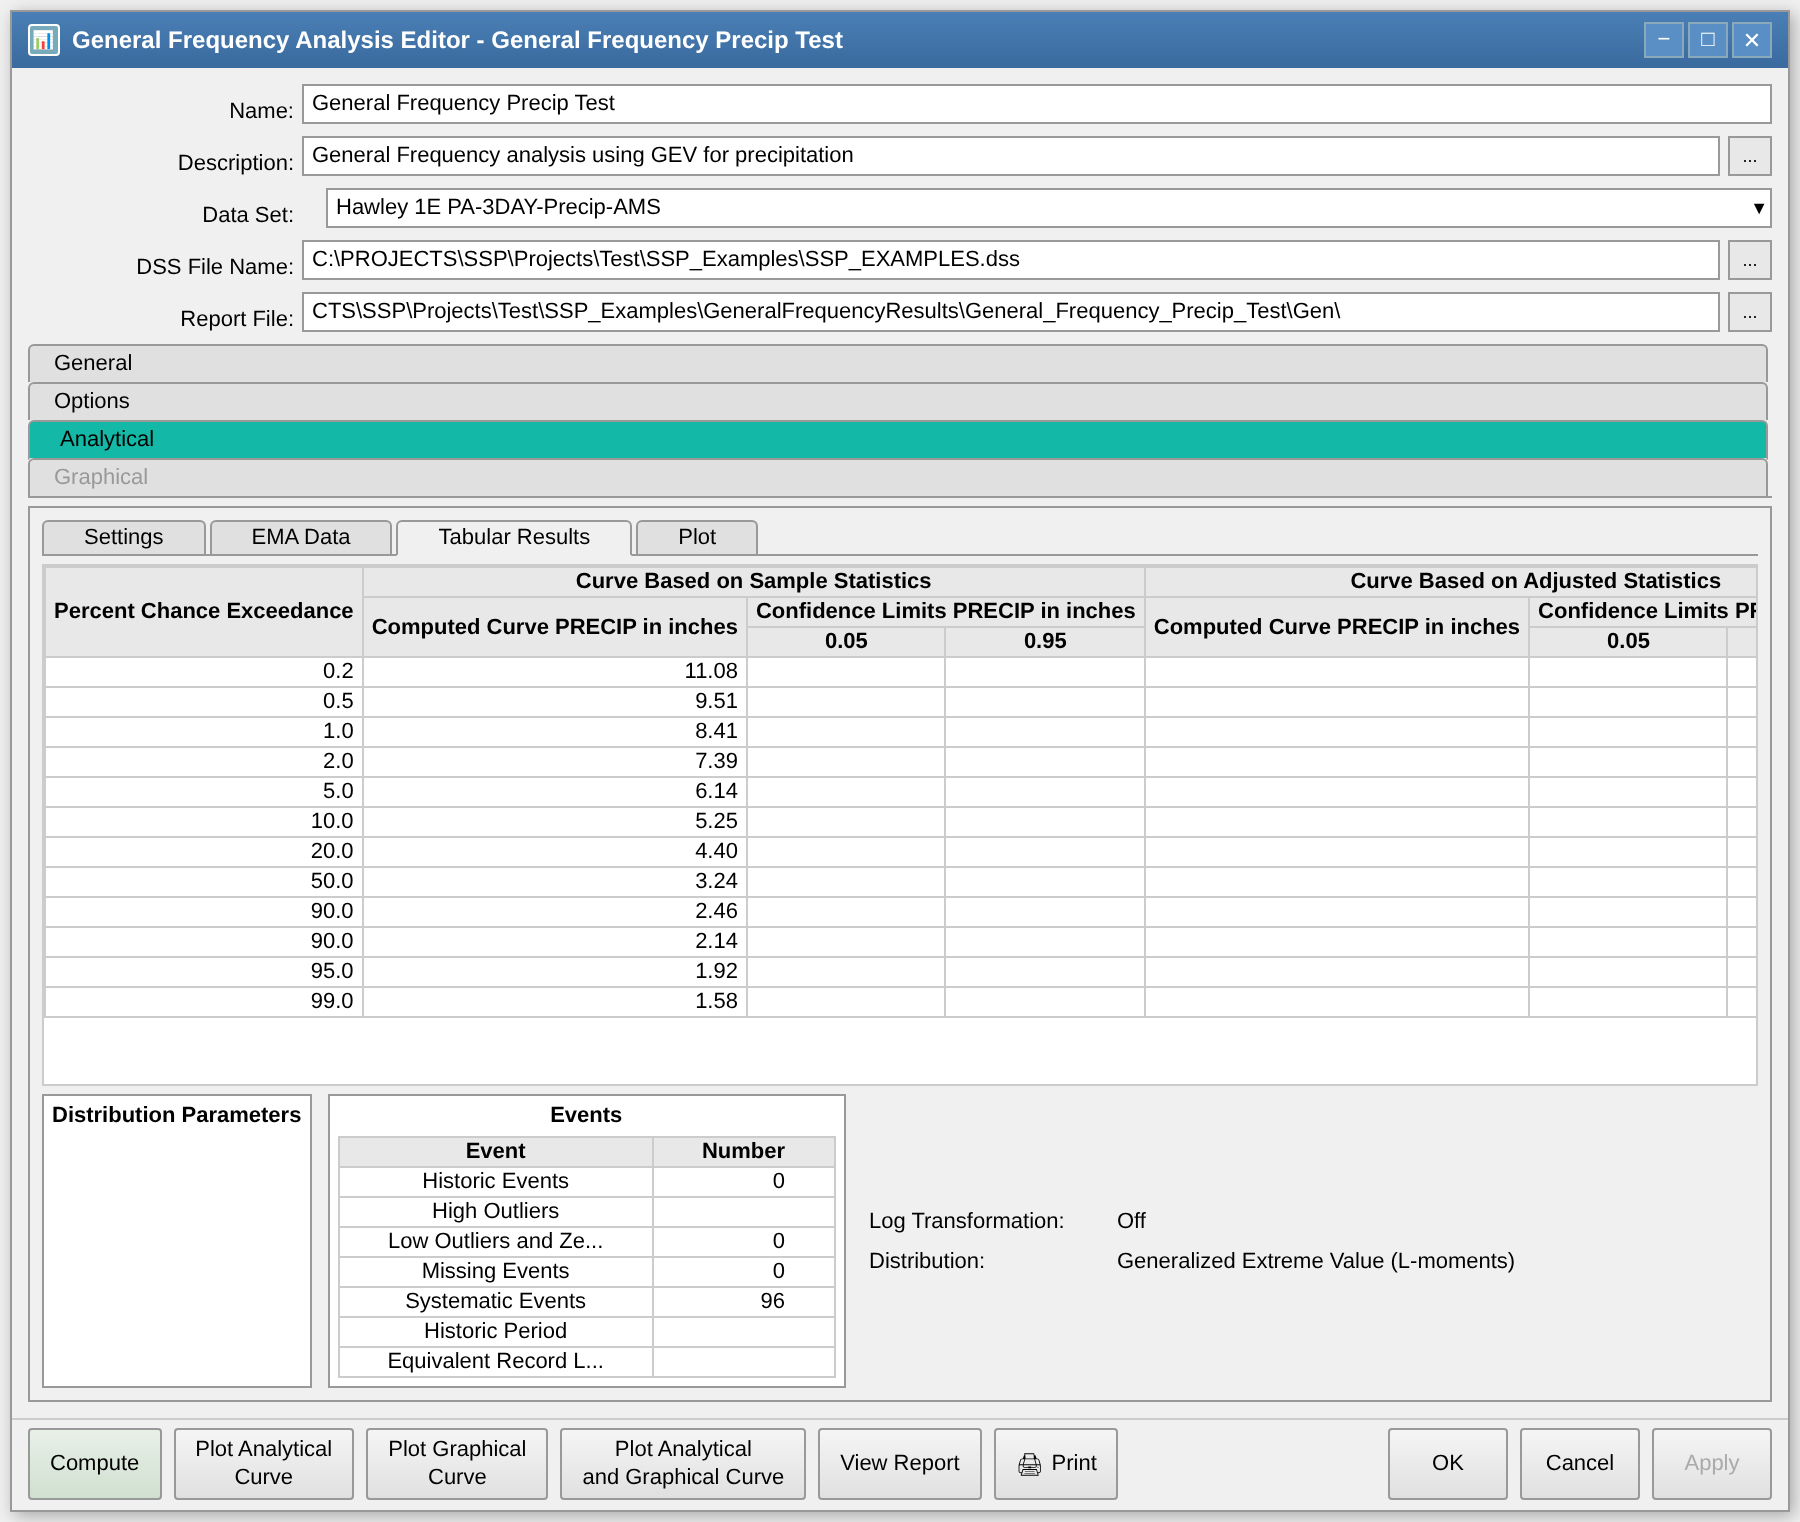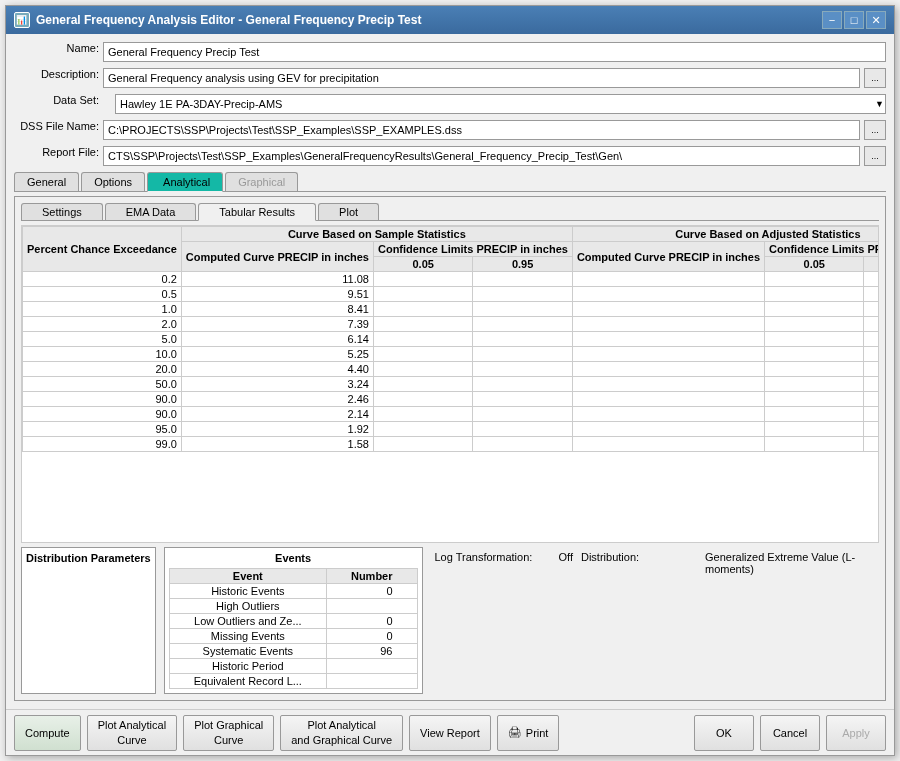--- a/index.html
+++ b/index.html
@@ -57,23 +57,24 @@
     .content {
       flex: 1;
       padding: 8px;
       display: flex;
       flex-direction: column;
       gap: 4px;
       overflow: hidden;
     }
     .form-row {
       display: flex;
-      align-items: flex-start;
+      align-items: flex-end;
       gap: 4px;
       margin-bottom: 2px;
+      margin-left: 48px;
     }
     .form-label {
       width: 85px;
       text-align: right;
       font-size: 11px;
       color: #000;
     }
     .form-input {
       flex: 1;
       height: 20px;
@@ -110,20 +111,21 @@
       right: 2px;
       top: 50%;
       transform: translateY(-50%);
       pointer-events: none;
       font-size: 9px;
     }
     .tabs-outer {
       display: flex;
       border-bottom: 1px solid #999;
       margin-bottom: 0;
+      flex-direction: column;
     }
     .tab-outer {
       padding: 3px 12px;
       border: 1px solid #999;
       border-bottom: none;
       background: #e0e0e0;
       cursor: pointer;
       font-size: 11px;
       margin-right: 2px;
       border-radius: 3px 3px 0 0;
@@ -213,21 +215,21 @@
       padding: 4px;
     }
     .events-box table th, .events-box table td {
       border: 1px solid #ccc;
       padding: 1px 24px;
     }
     .info-box {
       flex: 1;
       padding: 4px;
       display: flex;
-      flex-direction: row;
+      flex-direction: column;
       justify-content: center;
       gap: 8px;
       font-size: 11px;
     }
     .info-row {
       display: flex;
       gap: 4px;
     }
     .info-label { color: #000; min-width: 120px; }
     .info-value { color: #000; }
@@ -235,21 +237,21 @@
       text-align: center;
       font-weight: bold;
       margin-bottom: 4px;
       font-size: 11px;
     }
     .footer-bar {
       height: 46px;
       background: #f0f0f0;
       border-top: 1px solid #ccc;
       display: flex;
-      align-items: center;
+      align-items: flex-start;
       padding: 4px 8px;
       gap: 6px;
       flex-shrink: 0;
     }
     .footer-btn {
       height: 36px;
       padding: 0 10px;
       border: 1px solid #999;
       background: linear-gradient(to bottom, #f5f5f5, #e0e0e0);
       cursor: pointer;

